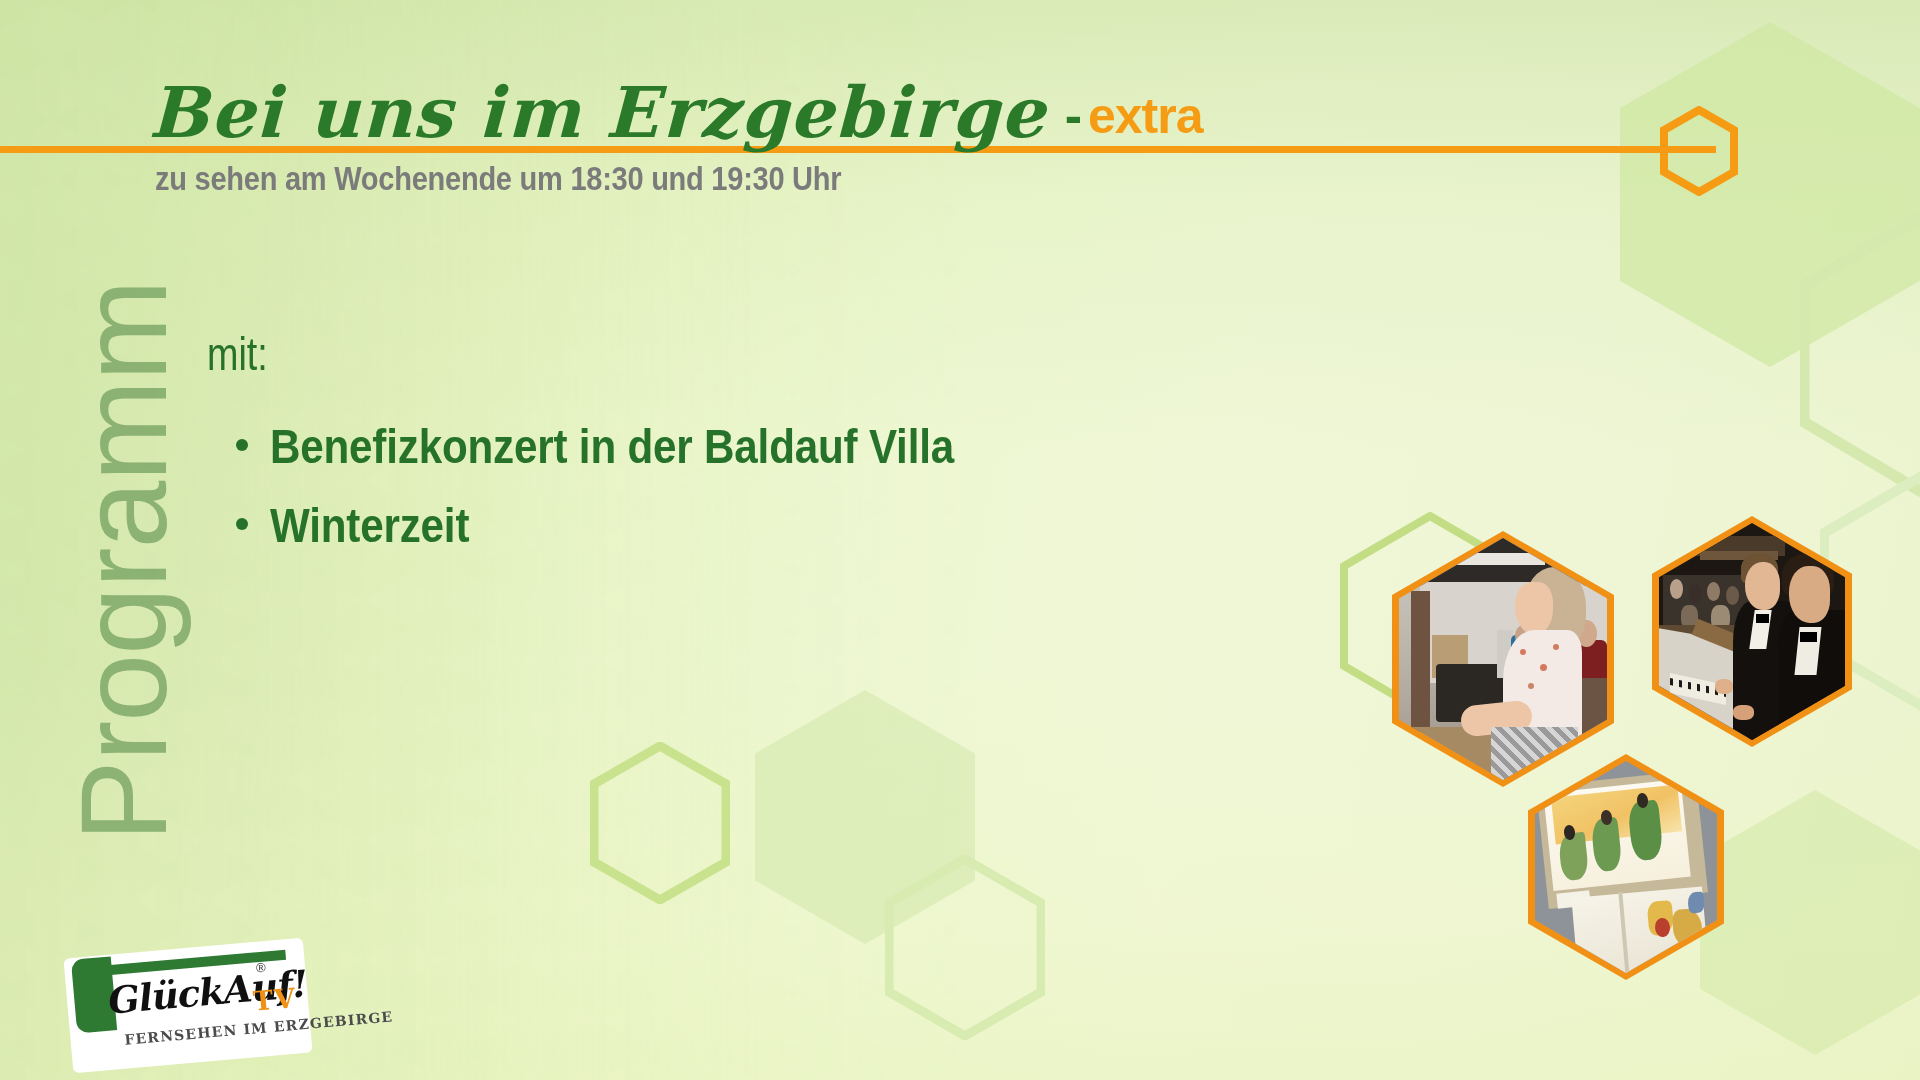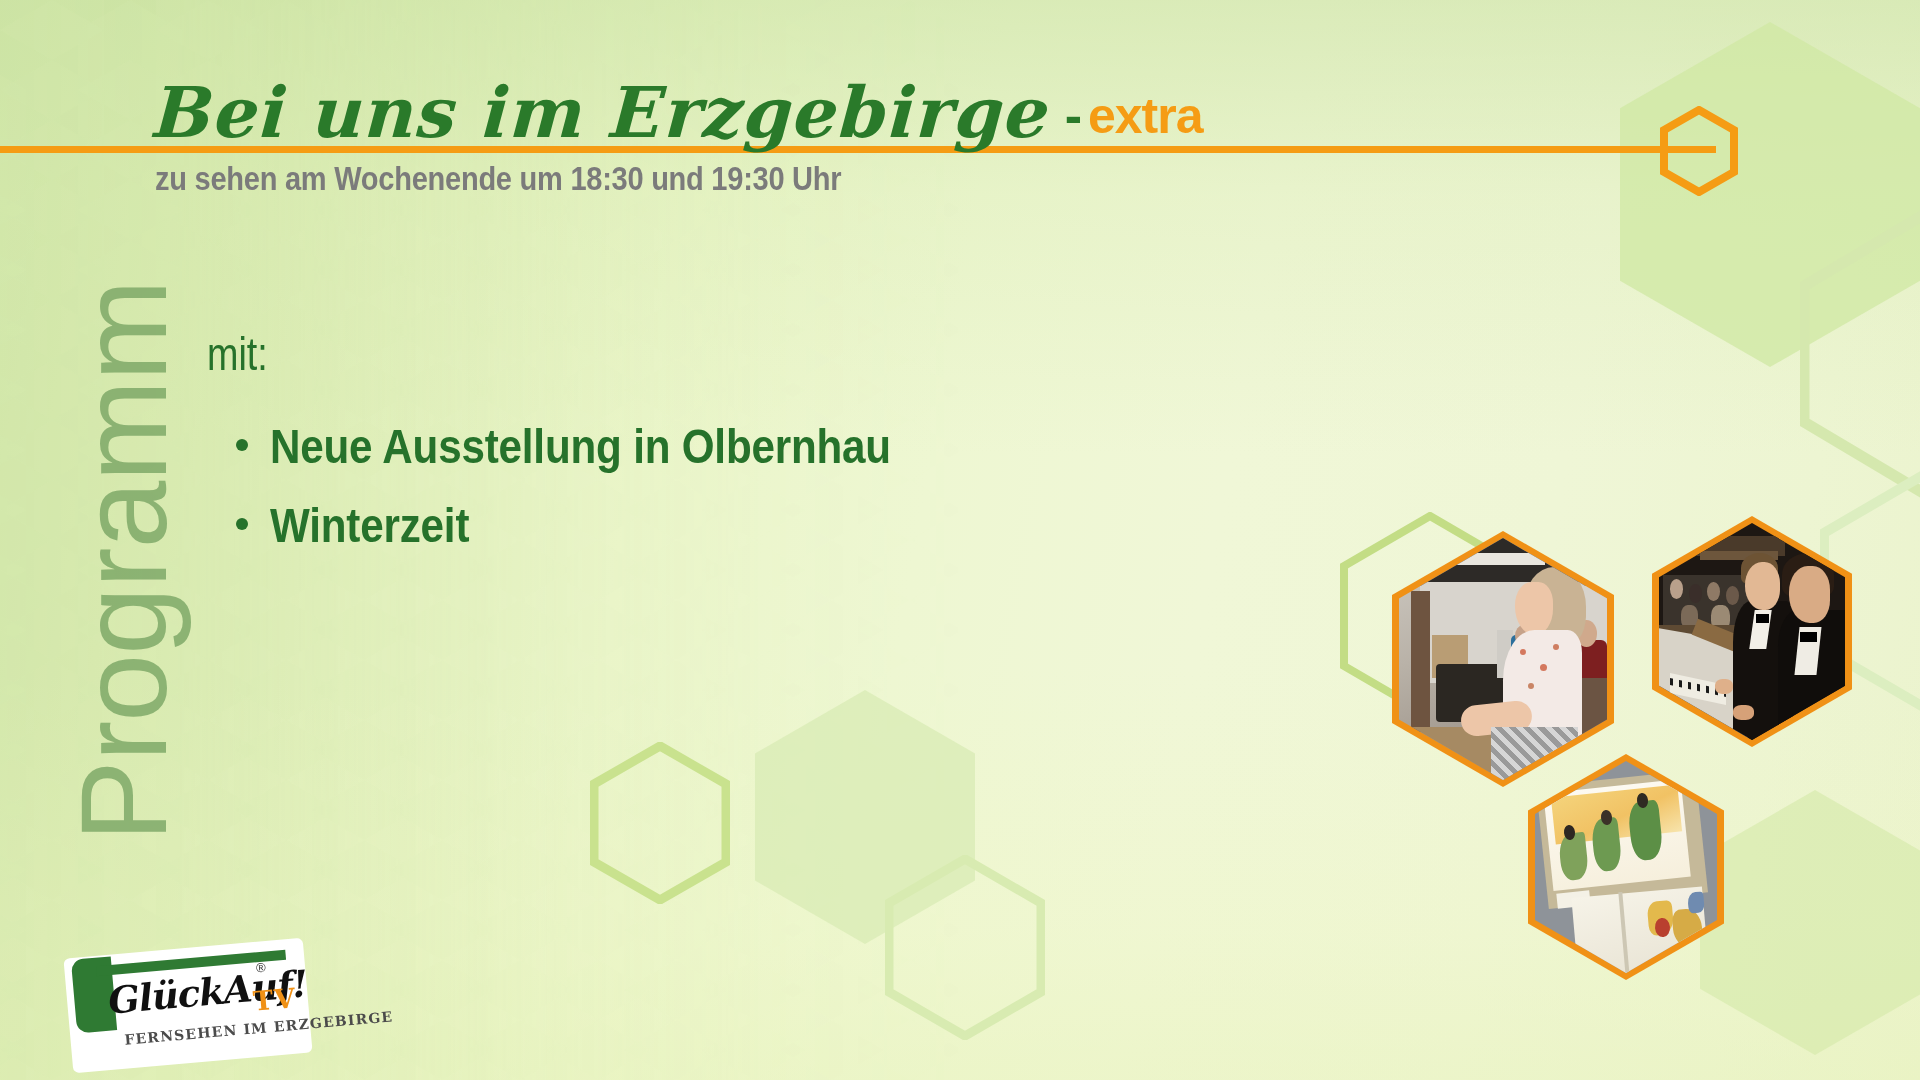--- a/index.html
+++ b/index.html
@@ -715,21 +715,21 @@
   </div>
   <div class="subtitle">zu sehen am Wochenende um 18:30 und 19:30 Uhr</div>
 
   <div class="programm">Programm</div>
 
   <div class="mit-label">mit:</div>
 
   <ul class="bullet-list" id="bullet-list">
       <li class="bullet-item">
         <span class="bullet-dot"></span>
-        <span class="bullet-text">Neue Ausstellung in Olbernhau</span>
+        <span class="bullet-text">Benefizkonzert in der Baldauf Villa</span>
       </li>
       <li class="bullet-item">
         <span class="bullet-dot"></span>
         <span class="bullet-text">Winterzeit</span>
       </li>
     </ul>
 
   <div class="photo-hex" style="left:1392px; top:531px; width:222px; height:256px;">
     <div class="photo-inner">
       <div class="photo-art">

